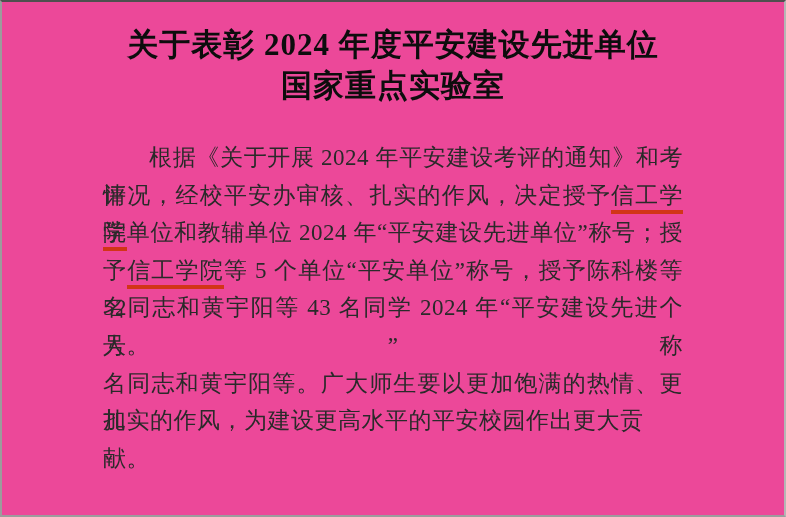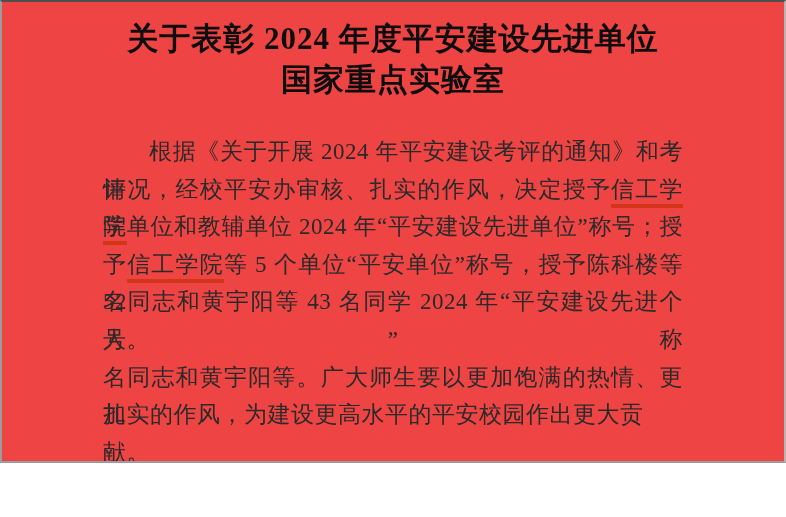--- a/index.html
+++ b/index.html
@@ -3,28 +3,28 @@
 <meta charset="utf-8">
 <style>
   html, body {
     margin: 0;
     padding: 0;
     background: #ffffff;
   }
   .page {
     position: relative;
     width: 786px;
-    height: 463px;
+    height: 517px;
     box-sizing: border-box;
-    background: #ef4444;
+    background: #ec4899;
     border-top: 2px solid #4f4f4f;
     border-left: 2px solid #9c9c9c;
     border-right: 2px solid #b5b5b5;
     border-bottom: 2px solid #9c9c9c;
-    padding: 0 101px;
+    padding: 6px 101px;
     overflow: hidden;
     font-family: "Liberation Serif", "DejaVu Serif", serif;
     color: #222222;
   }
   .doc-title {
     margin: 16px 0 33px 0;
     text-align: center;
     font-size: 31px;
     font-weight: bold;
     line-height: 41px;

